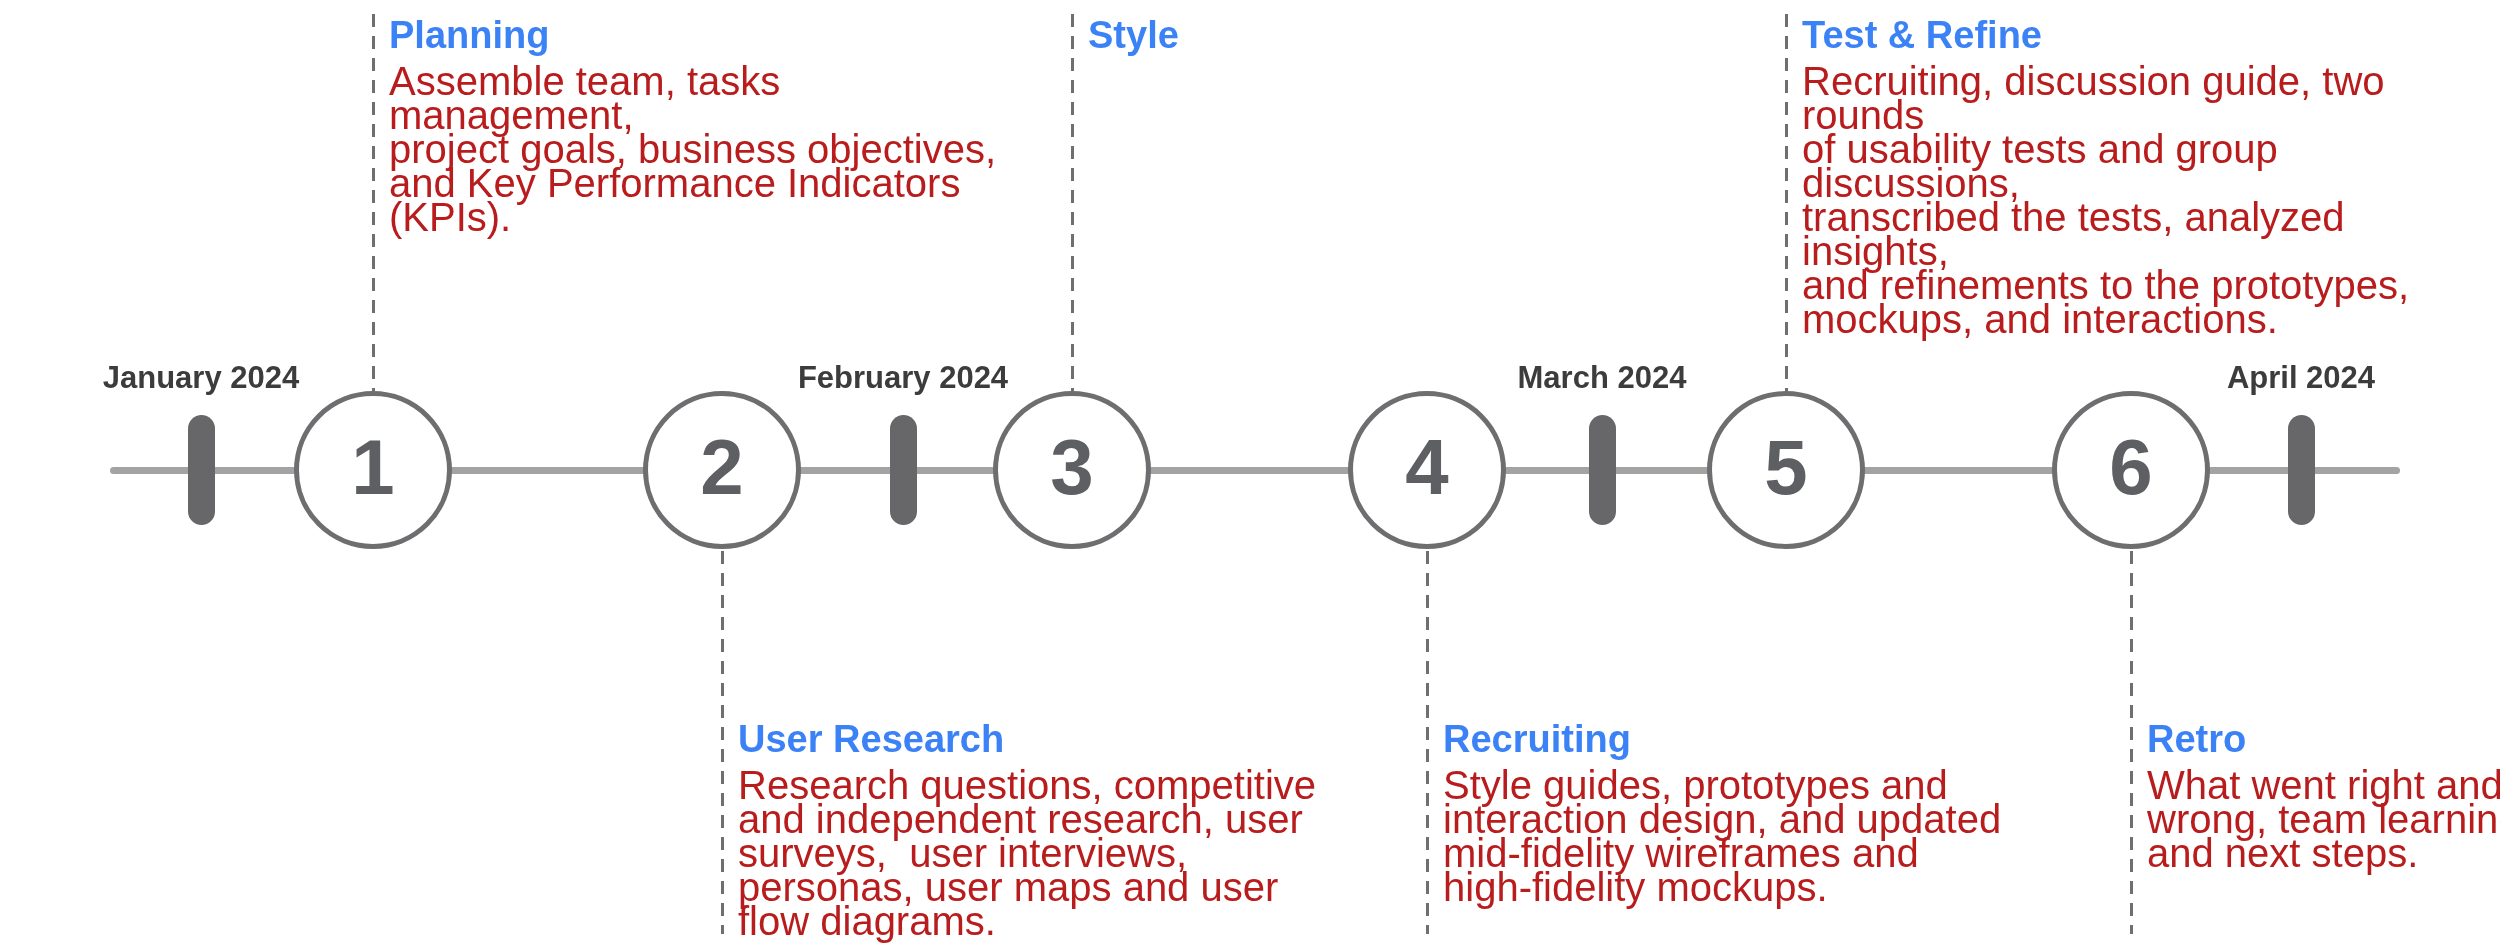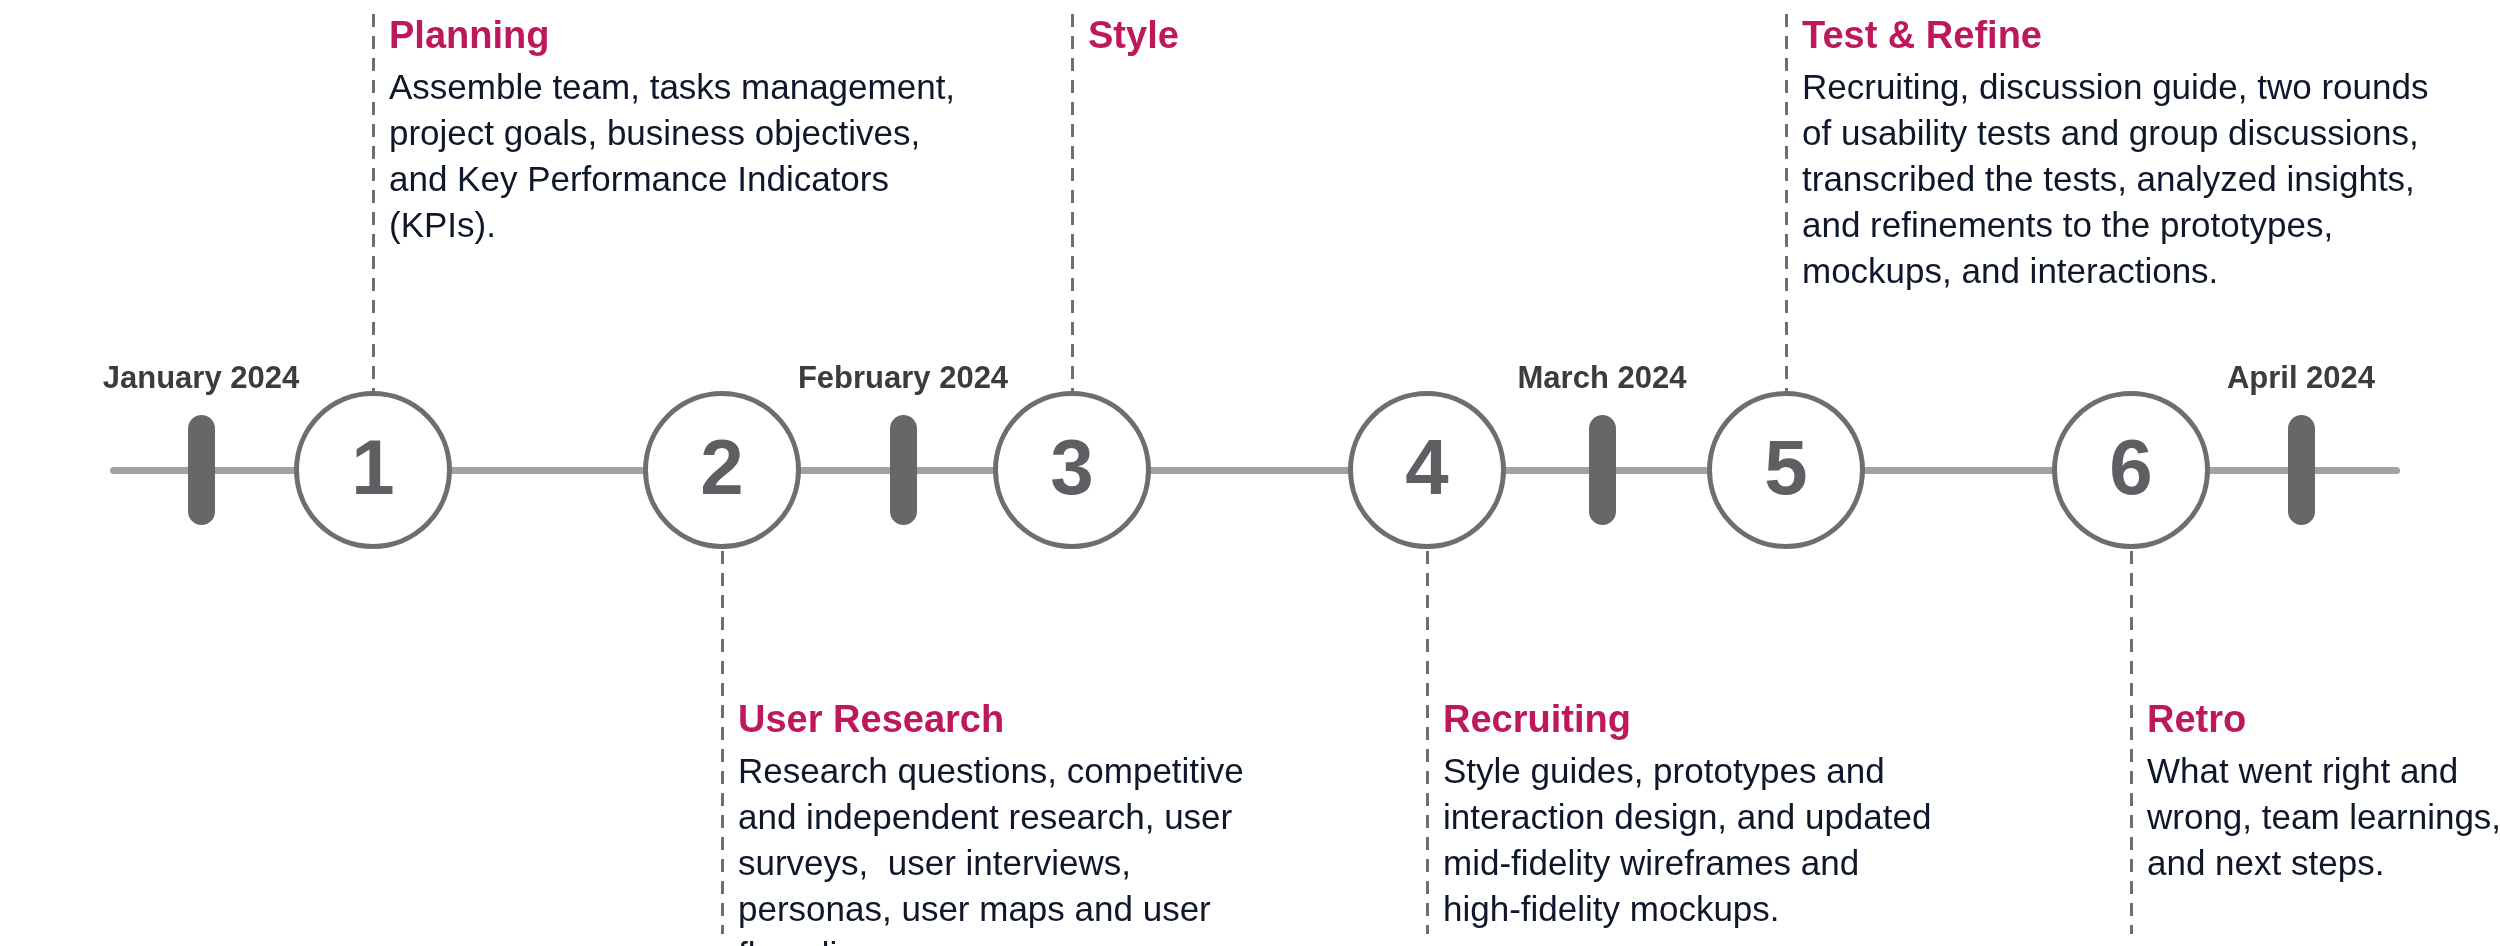--- a/index.html
+++ b/index.html
@@ -89,33 +89,33 @@
   }
   .phase.top .dash { top: 14px; height: 377px; }
   .phase.bottom .dash { top: 551px; height: 383px; }
   .phase-text {
     position: absolute;
     left: 16px;
     width: 640px;
     z-index: 2;
   }
   .phase.top .phase-text { top: 12px; }
-  .phase.bottom .phase-text { top: 696px; }
+  .phase.bottom .phase-text { top: 716px; }
   .phase-title {
     margin: 0 0 6px 0;
     font-size: 38px;
     line-height: 46px;
     font-weight: 700;
-    color: #be185d;
+    color: #3b82f6;
   }
   .phase-desc {
     margin: 0;
-    font-size: 35px;
-    line-height: 46px;
-    color: #0f172a;
+    font-size: 40px;
+    line-height: 34px;
+    color: #b91c1c;
     white-space: pre-wrap;
   }
 </style>
 </head>
 <body>
 
 <div class="canvas">
 
   <div class="axis"></div>
 

